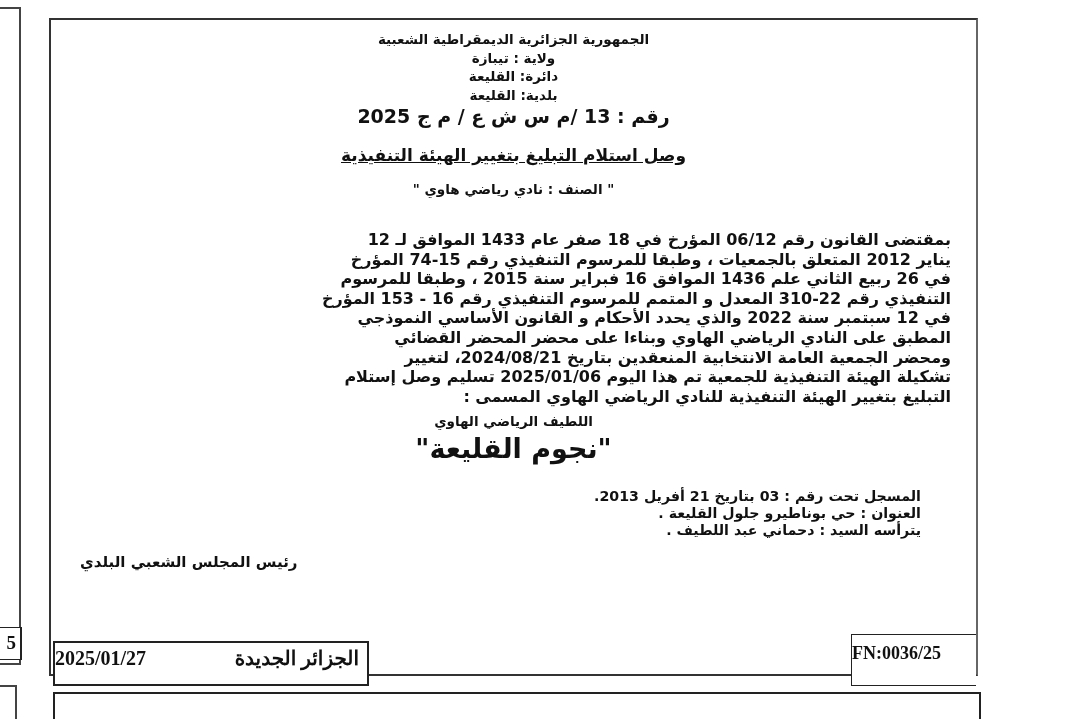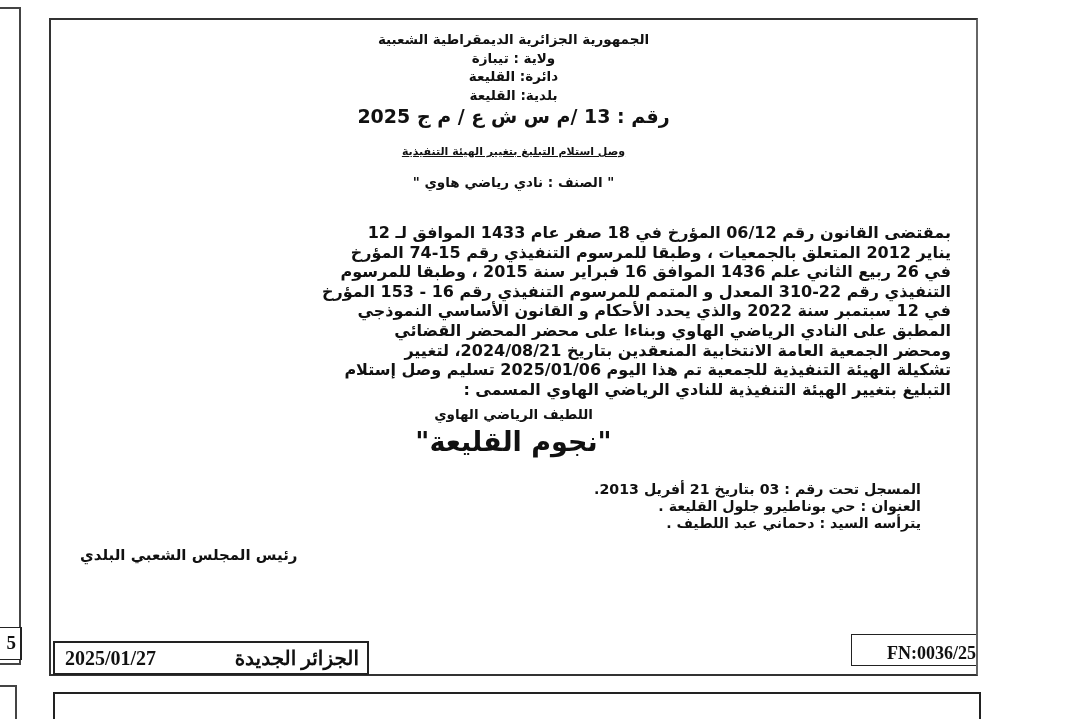--- a/index.html
+++ b/index.html
@@ -12,31 +12,31 @@
     .frame { position: absolute; border: 2px solid #444; box-sizing: border-box; background: #fff; }
     .left-frame { left: -10px; top: 7px; width: 31px; height: 658px; }
     .left-stamp { position: absolute; left: -10px; top: 627px; width: 32px; height: 33px; border: 1.5px solid #222; border-right-width: 2px; box-sizing: border-box; font-family: "Liberation Serif", serif; font-weight: bold; font-size: 19px; line-height: 30px; text-align: right; padding-right: 4px; background:#fff; }
     .left-frame-bottom { left: -10px; top: 685px; width: 27px; height: 50px; }
     .main { position: absolute; left: 49px; top: 18px; width: 929px; height: 658px; border: 2px solid #333; border-right-color: #666; box-sizing: border-box; }
     .bottom-frame { position: absolute; left: 53px; top: 692px; width: 928px; height: 60px; border: 2px solid #222; box-sizing: border-box; }
 
     .content { position: absolute; left: 25px; top: 10px; width: 875px; direction: rtl; }
     .header { text-align: center; font-weight: bold; font-size: 13.5px; line-height: 18.5px; }
     .ref { text-align: center; font-weight: bold; font-size: 19px; margin-top: 1px; }
-    .title { text-align: center; font-weight: bold; font-size: 11px; text-decoration: underline; margin-top: 18px; }
+    .title { text-align: center; font-weight: bold; font-size: 17px; text-decoration: underline; margin-top: 18px; }
     .category { text-align: center; font-weight: bold; font-size: 13.5px; margin-top: 16px; }
     .body-text { text-align: justify; text-align-last: right; font-weight: bold; font-size: 16px; line-height: 19.6px; margin-top: 33px; }
     .club-sub { text-align: center; font-weight: bold; font-size: 13.5px; margin-top: 7px; }
     .club-name { text-align: center; font-weight: bold; font-size: 27px; margin-top: 4px; }
     .details { font-weight: bold; font-size: 14.2px; line-height: 17px; margin-top: 24px; padding-right: 30px; }
     .signature { text-align: left; direction: rtl; font-weight: bold; font-size: 15px; margin-top: 14px; padding-left: 4px; }
     .signature span { display: inline-block; }
 
-    .date-box { position: absolute; left: 2px; top: 621px; width: 316px; height: 34px; border: 2px solid #222; box-sizing: border-box; font-family: "Liberation Serif", serif; font-weight: bold; font-size: 20px; line-height: 30px; padding-left: 10px; white-space: nowrap; background:#fff; }
-    .fn-box { position: absolute; right: 0px; top: 614px; width: 125px; height: 32px; border: 1.5px solid #222; border-right: none; box-sizing: border-box; font-family: "Liberation Serif", serif; font-weight: bold; font-size: 18px; line-height: 37px; text-align: right; background:#fff; }
+    .date-box { position: absolute; left: 2px; top: 621px; width: 316px; height: 45px; border: 2px solid #222; box-sizing: border-box; font-family: "Liberation Serif", serif; font-weight: bold; font-size: 20px; line-height: 30px; white-space: nowrap; background:#fff; }
+    .fn-box { position: absolute; right: 0px; top: 614px; width: 125px; height: 52px; border: 1.5px solid #222; border-right: none; box-sizing: border-box; font-family: "Liberation Serif", serif; font-weight: bold; font-size: 18px; line-height: 37px; text-align: left; background:#fff; }
   </style>
 </head>
 <body>
 
 <div class="frame left-frame"></div>
 <div class="left-stamp">5</div>
 <div class="frame left-frame-bottom"></div>
 
 <div class="main">
   <div class="content">

